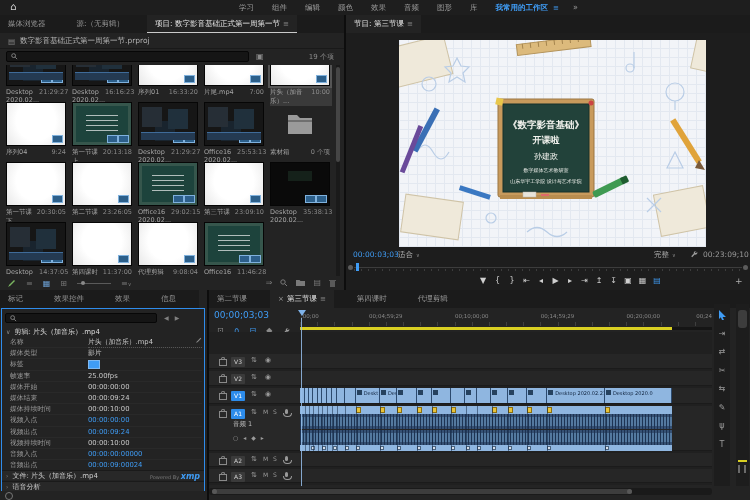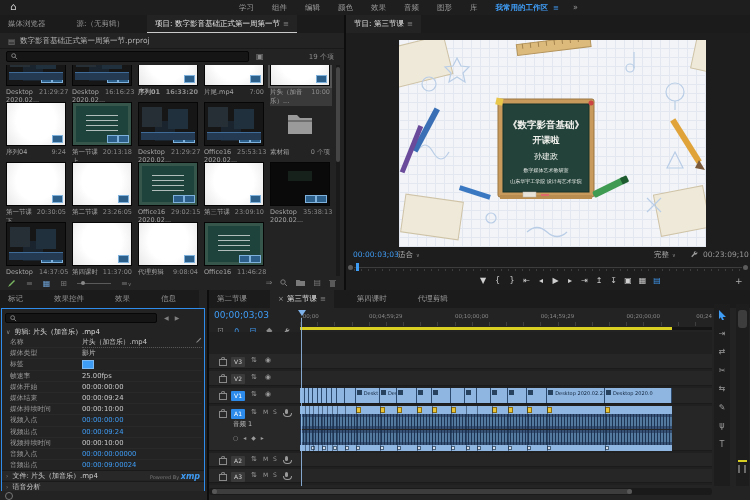--- a/index.html
+++ b/index.html
@@ -75,21 +75,21 @@
   .tbtn{position:absolute;top:2px;font-size:8px;color:#d0d0d0;text-align:center;width:12px;}
   .tbtn.acc{color:#3f9cf5;}
   #mon-plus{position:absolute;left:389px;top:2px;color:#b0b0b0;font-size:9px;}
   
   #meta-panel{left:0;top:290px;width:207px;height:210px;}
   #meta-box{left:1px;top:18px;width:204px;height:183px;border:1px solid #2f8ceb;box-sizing:border-box;background:#232323;}
   #meta-search{left:3px;top:4px;width:152px;height:10px;}
   #meta-arrows{position:absolute;left:162px;top:5px;font-size:6px;color:#808080;letter-spacing:6px;}
   #meta-cliphdr{position:absolute;left:4px;top:18px;font-size:7px;color:#dedede;}
   #meta-rows{position:absolute;left:8px;top:28px;width:192px;}
-  .mrow{display:flex;height:10.2px;align-items:center;font-size:6.8px;border-bottom:1px solid rgba(255,255,255,.03);}
+  .mrow{display:flex;height:10.2px;align-items:center;font-size:6.8px;border-bottom:1px solid rgba(255,255,255,.03);gap:6px;}
   .mrow .ml{width:72px;color:#9a9a9a;}
   .mrow .mv{color:#c9c9c9;}
   .mrow .mv.blue{color:#3f9cf5;}
   .mrow .editline{flex:1;border-bottom:1px dotted #555;display:flex;justify-content:space-between;}
   .chip{width:10px;height:7px;background:#3f9cf5;border:1px solid #7fb9f2;}
   .msec{position:absolute;left:0;width:202px;height:10px;background:#282828;border-top:1px solid #1a1a1a;font-size:7px;color:#cfcfcf;display:flex;align-items:center;padding-left:4px;box-sizing:border-box;}
   #meta-file{top:161px;}
   #meta-speech{top:172px;}
   .caret{color:#8a8a8a;font-size:6px;margin-right:4px;}
   #xmp-wrap{position:absolute;right:4px;top:1px;font-size:5px;color:#777;}
@@ -212,21 +212,21 @@
         <div class="cell" style="left: 72px; top: -23px;">
           <div class="thumb ui">
             <div class="badge"></div>
             <div class="badge b2"></div>
           </div>
           <div class="meta">
             <span class="nm">Desktop 2020.02...</span>
             <span class="tm">16:16:23</span>
           </div>
         </div>
-        <div class="cell" style="left: 138px; top: -23px; font-weight: bold;">
+        <div class="cell" style="left: 138px; top: -23px;">
           <div class="thumb white">
             <div class="badge"></div>
           </div>
           <div class="meta">
             <span class="nm">序列01</span>
             <span class="tm">16:33:20</span>
           </div>
         </div>
         <div class="cell" style="left: 204px; top: -23px;">
           <div class="thumb white">

